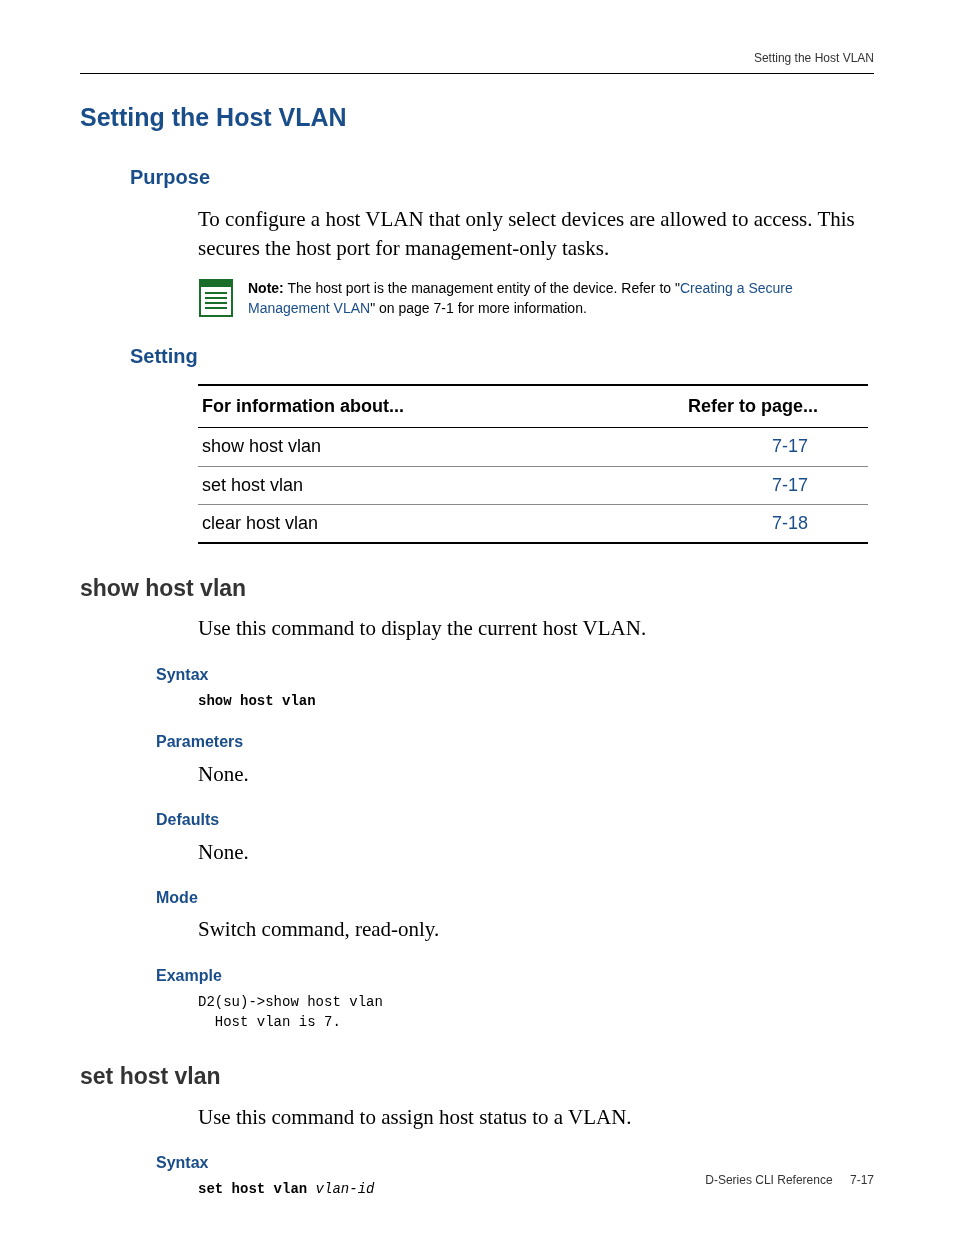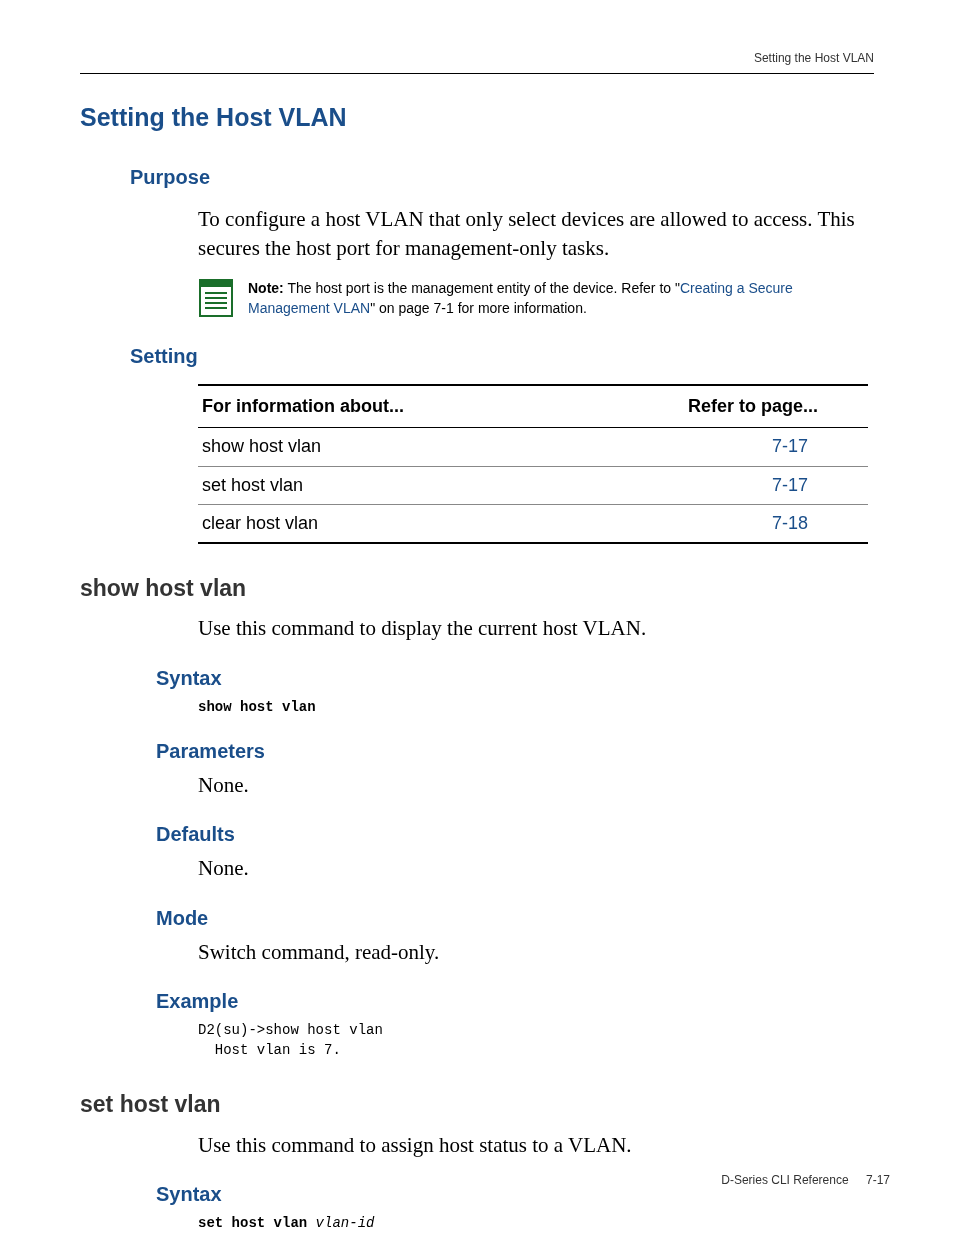--- a/index.html
+++ b/index.html
@@ -42,21 +42,21 @@
     padding-left: 50px;
   }
   .section-h1 {
     font-size: 23px;
     font-weight: bold;
     font-family: Arial, sans-serif;
     color: #333;
     margin: 28px 0 10px 0;
   }
   .h3 {
-    font-size: 20px;
+    font-size: 16px;
     font-weight: bold;
     font-family: Arial, sans-serif;
     color: #1a4e8a;
     margin: 20px 0 6px 0;
     padding-left: 76px;
   }
   .body-p {
     font-family: "Palatino Linotype", Palatino, "Book Antiqua", serif;
     font-size: 21px;
     margin: 0 0 14px 0;
@@ -108,21 +108,21 @@
     font-size: 14px;
     padding-left: 118px;
     margin: 0 0 4px 0;
     white-space: pre;
   }
   .mono .b { font-weight: bold; }
   .mono .i { font-style: italic; }
   .footer {
     position: absolute;
     bottom: 46px;
-    right: 64px;
+    right: 80px;
     font-family: Arial, sans-serif;
     font-size: 12px;
     color: #333;
   }
   .footer .pg { margin-left: 14px; }
 </style>
 </head>
 <body>
 
 <div class="page">

